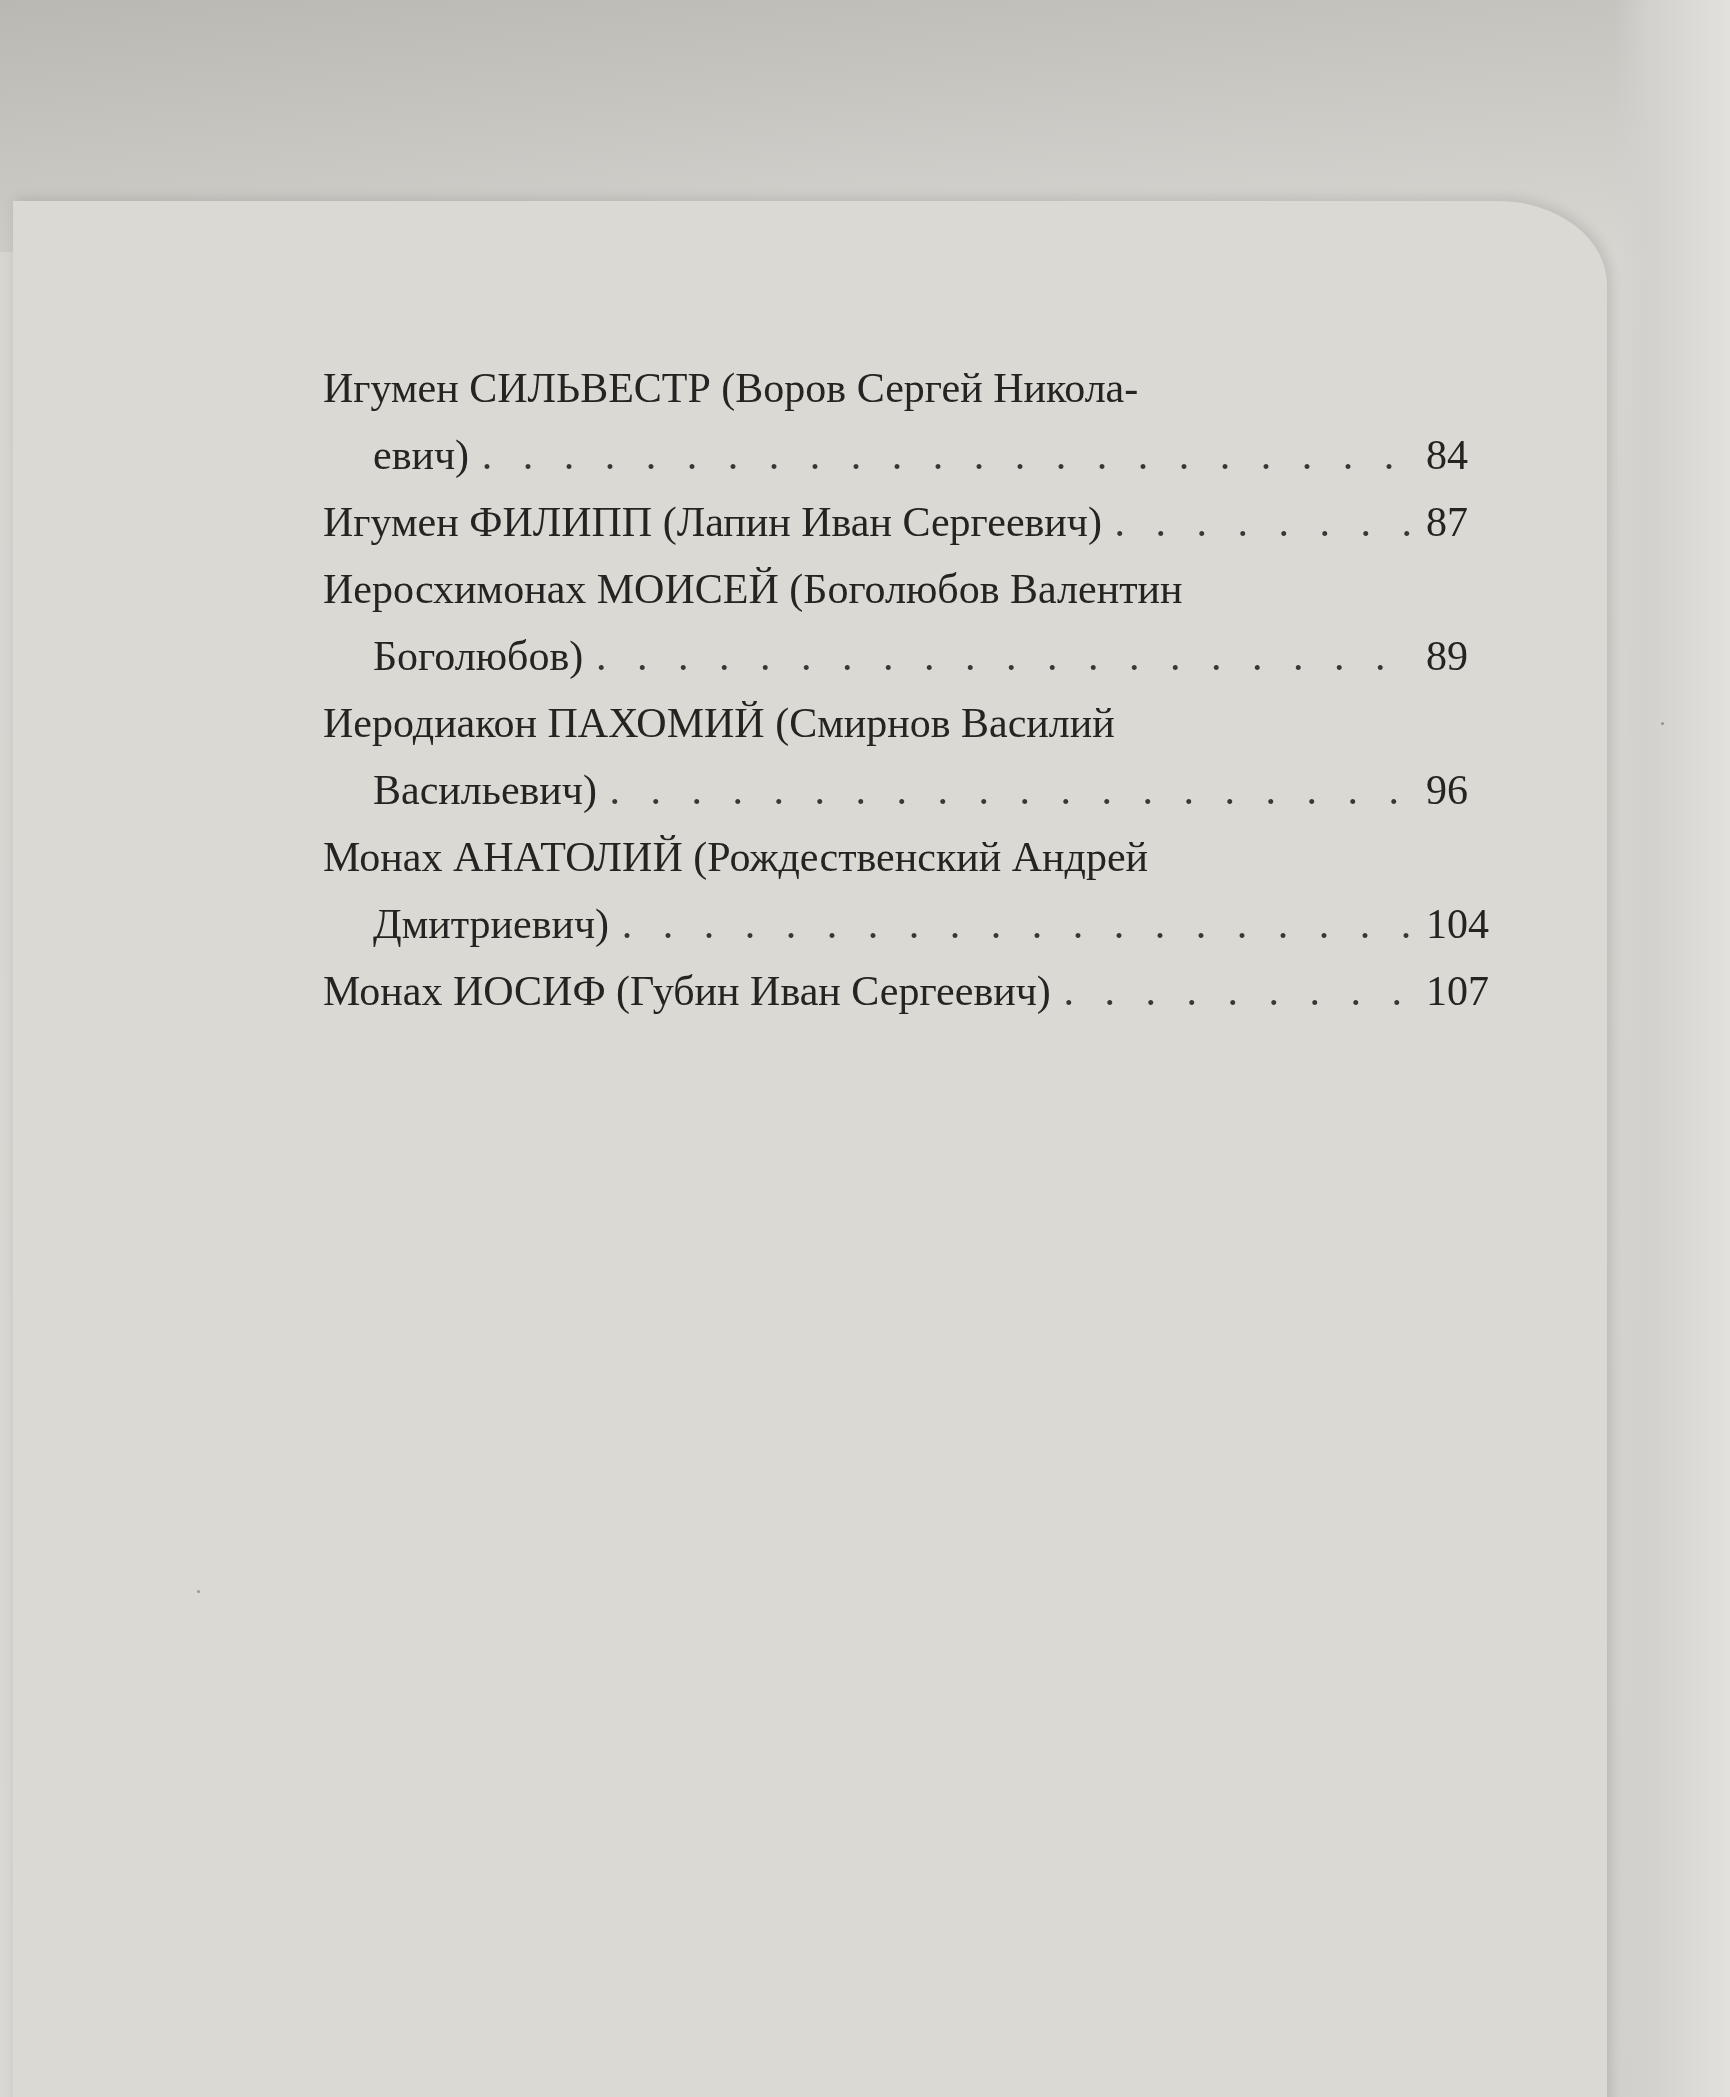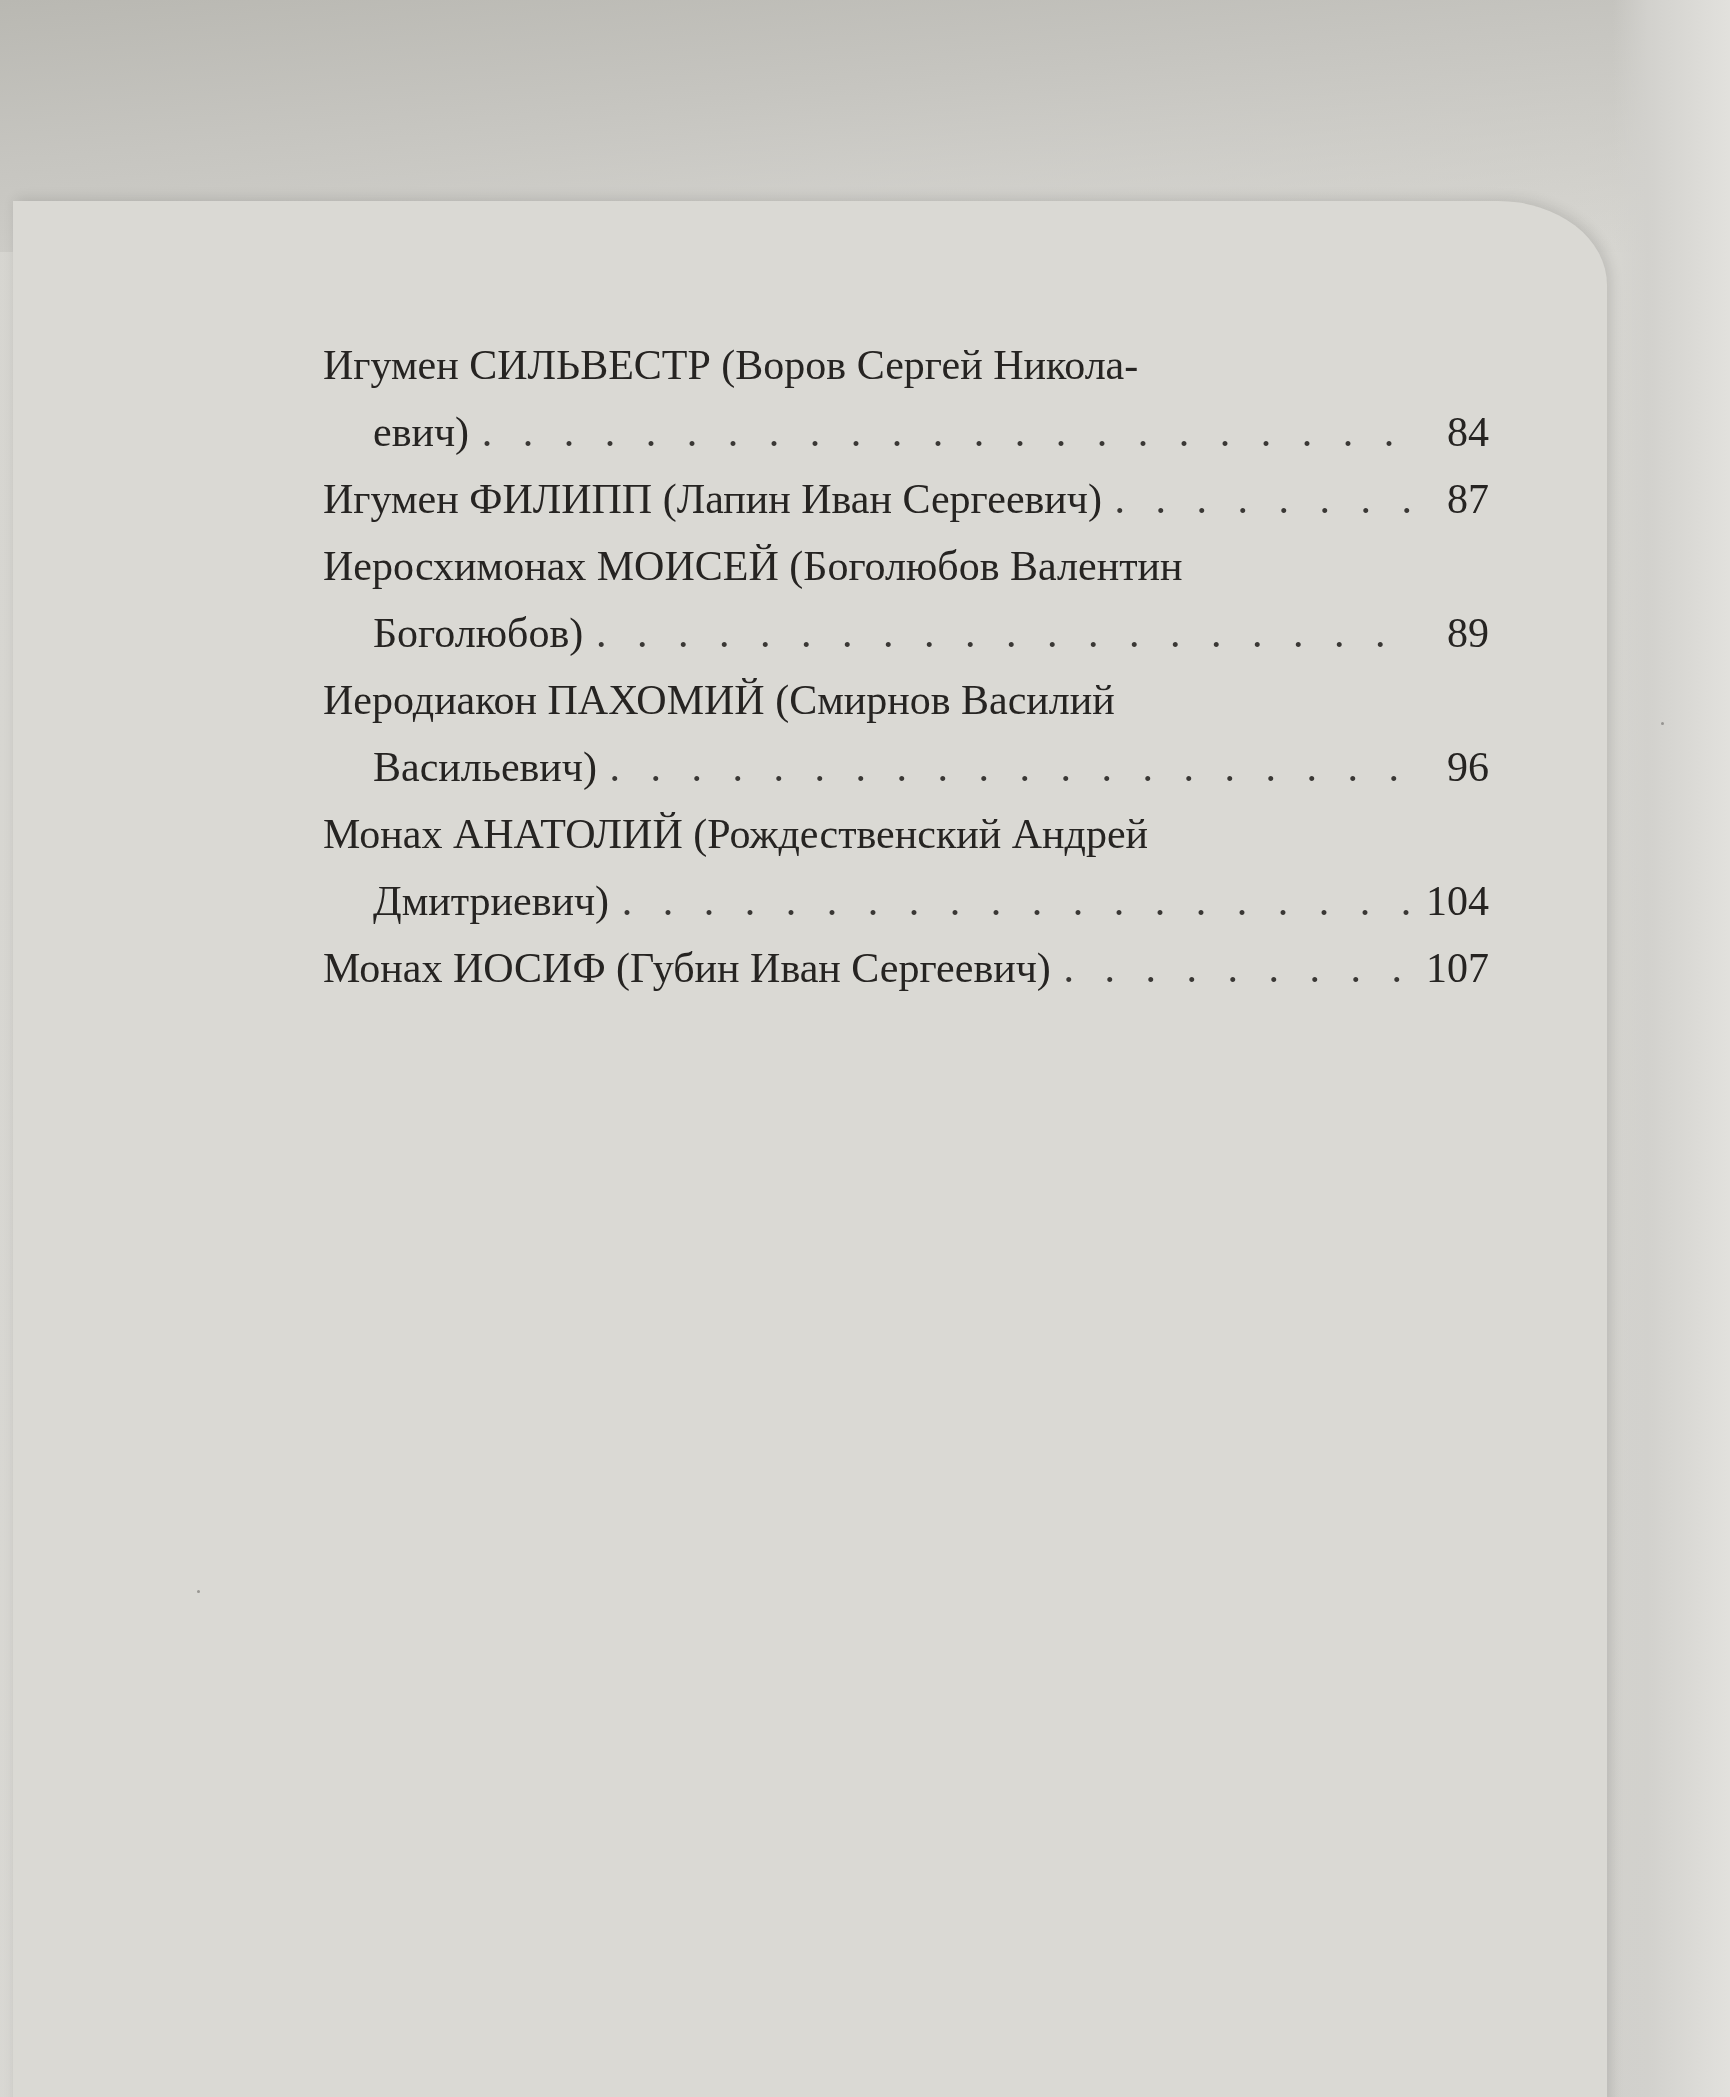--- a/index.html
+++ b/index.html
@@ -21,36 +21,36 @@
       position: absolute; right: 0; top: 0; width: 117px; height: 100%;
       background: linear-gradient(90deg, rgba(0,0,0,0) 0%, #d2d1cd 30%, #e2e1dd 100%);
     }
     .page-curve {
       position: absolute; left: 12.6px; top: 201px; width: 1594px; height: 2181px;
       background: #dad9d4;
       border-top-right-radius: 109px 84px;
       box-shadow: 3.4px -1.7px 12.6px rgba(0,0,0,0.12);
     }
     .toc {
-      position: absolute; left: 323px; top: 332px; width: 1166px;
+      position: absolute; left: 323px; top: 355px; width: 1166px;
       color: #262422;
       font-size: 42px; line-height: 67px;
     }
     .entry { position: relative; margin-bottom: 0; }
     .line { display: flex; align-items: baseline; white-space: nowrap; }
     .line.cont { padding-left: 50px; }
     .text { flex: 0 0 auto; }
     .leader {
       flex: 1 1 auto; overflow: hidden; margin: 0 12.6px;
       letter-spacing: 10px; color: #3a3835;
     }
     .leader::before {
       content: ". . . . . . . . . . . . . . . . . . . . . . . . . . . . . . . . . . . . . . . . . . . . . . . . . . . . . . . . . . . . . . . . . . . . . . . .";
     }
-    .page-num { flex: 0 0 63px; text-align: right; }
+    .page-num { flex: 0 0 63px; }
     .dust {
       position: absolute; width: 3.4px; height: 3.4px; border-radius: 50%;
       background: #6d6b67; opacity: 0.6;
     }
   </style>
 </head>
 <body>
 
 <div class="page">
   <div class="page-top-shadow"></div>

